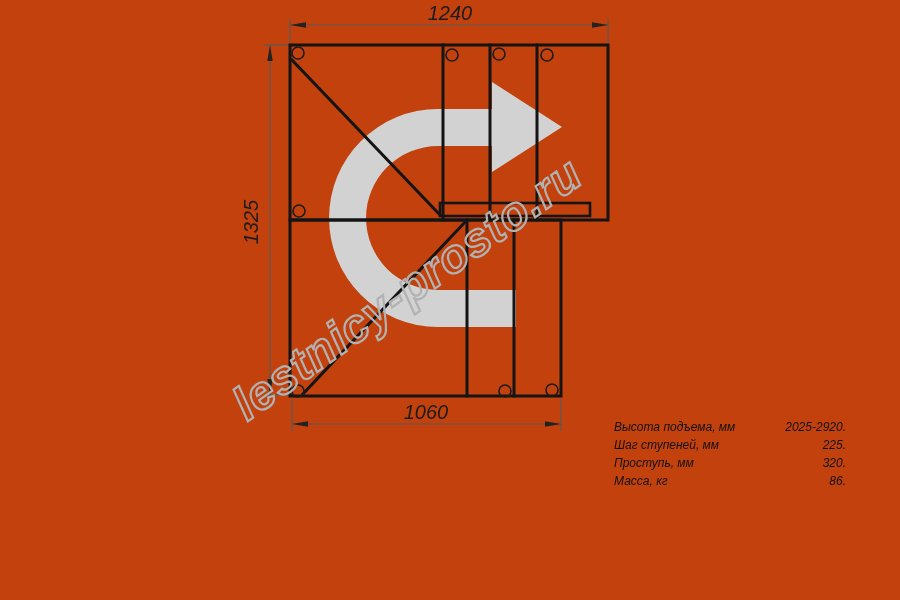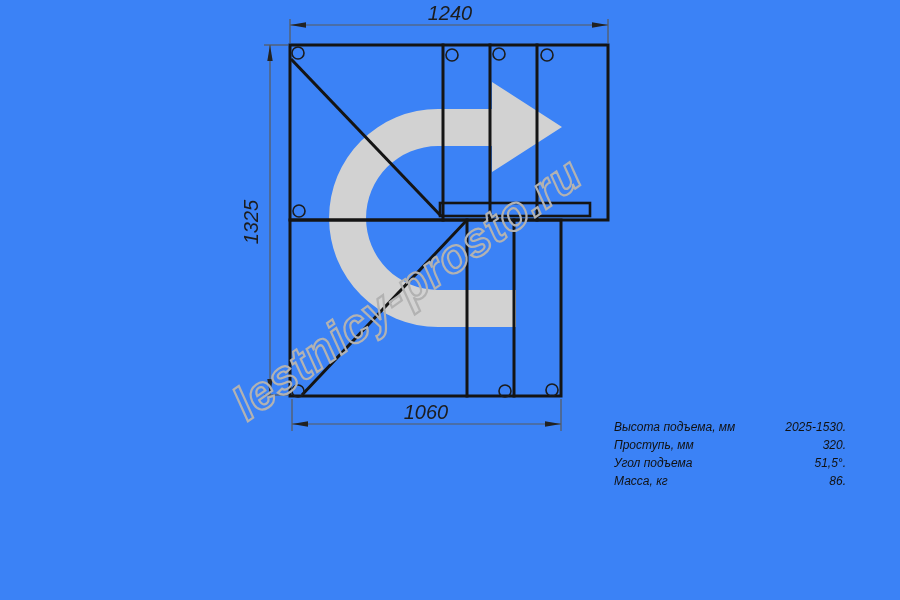--- a/index.html
+++ b/index.html
@@ -1,17 +1,17 @@
 <!DOCTYPE html>
 <html><head>
 <meta charset="utf-8">
 <style>
   html,body{margin:0;padding:0;background:#ffffff;}
   .canvas{
-    position:relative;width:900px;height:600px;background:#3b82f6;overflow:hidden;
+    position:relative;width:900px;height:600px;background:#c2410c;overflow:hidden;
     font-family:"Liberation Sans",sans-serif;
   }
   svg text{
     font-family:"Liberation Sans",sans-serif;
     font-style:italic;
     fill:#1c1c1c;
   }
   .dim-label{font-size:20px;}
   .watermark{
     position:absolute;
@@ -119,29 +119,29 @@
     <text class="dim-label" x="426" y="419" text-anchor="middle">1060</text>
   </svg>
 
   
   <div class="watermark">lestnicy-prosto.ru</div>
 
   
   <div class="specs">
     <div class="spec-row">
       <span class="spec-label">Высота подъема, мм</span>
-      <span class="spec-value">2025-1530.</span>
+      <span class="spec-value">2025-2920.</span>
+    </div>
+    <div class="spec-row">
+      <span class="spec-label">Шаг ступеней, мм</span>
+      <span class="spec-value">225.</span>
     </div>
     <div class="spec-row">
       <span class="spec-label">Проступь, мм</span>
       <span class="spec-value">320.</span>
-    </div>
-    <div class="spec-row">
-      <span class="spec-label">Угол подъема</span>
-      <span class="spec-value">51,5°.</span>
     </div>
     <div class="spec-row">
       <span class="spec-label">Масса, кг</span>
       <span class="spec-value">86.</span>
     </div>
   </div>
 
 </div>
 
 </body></html>

